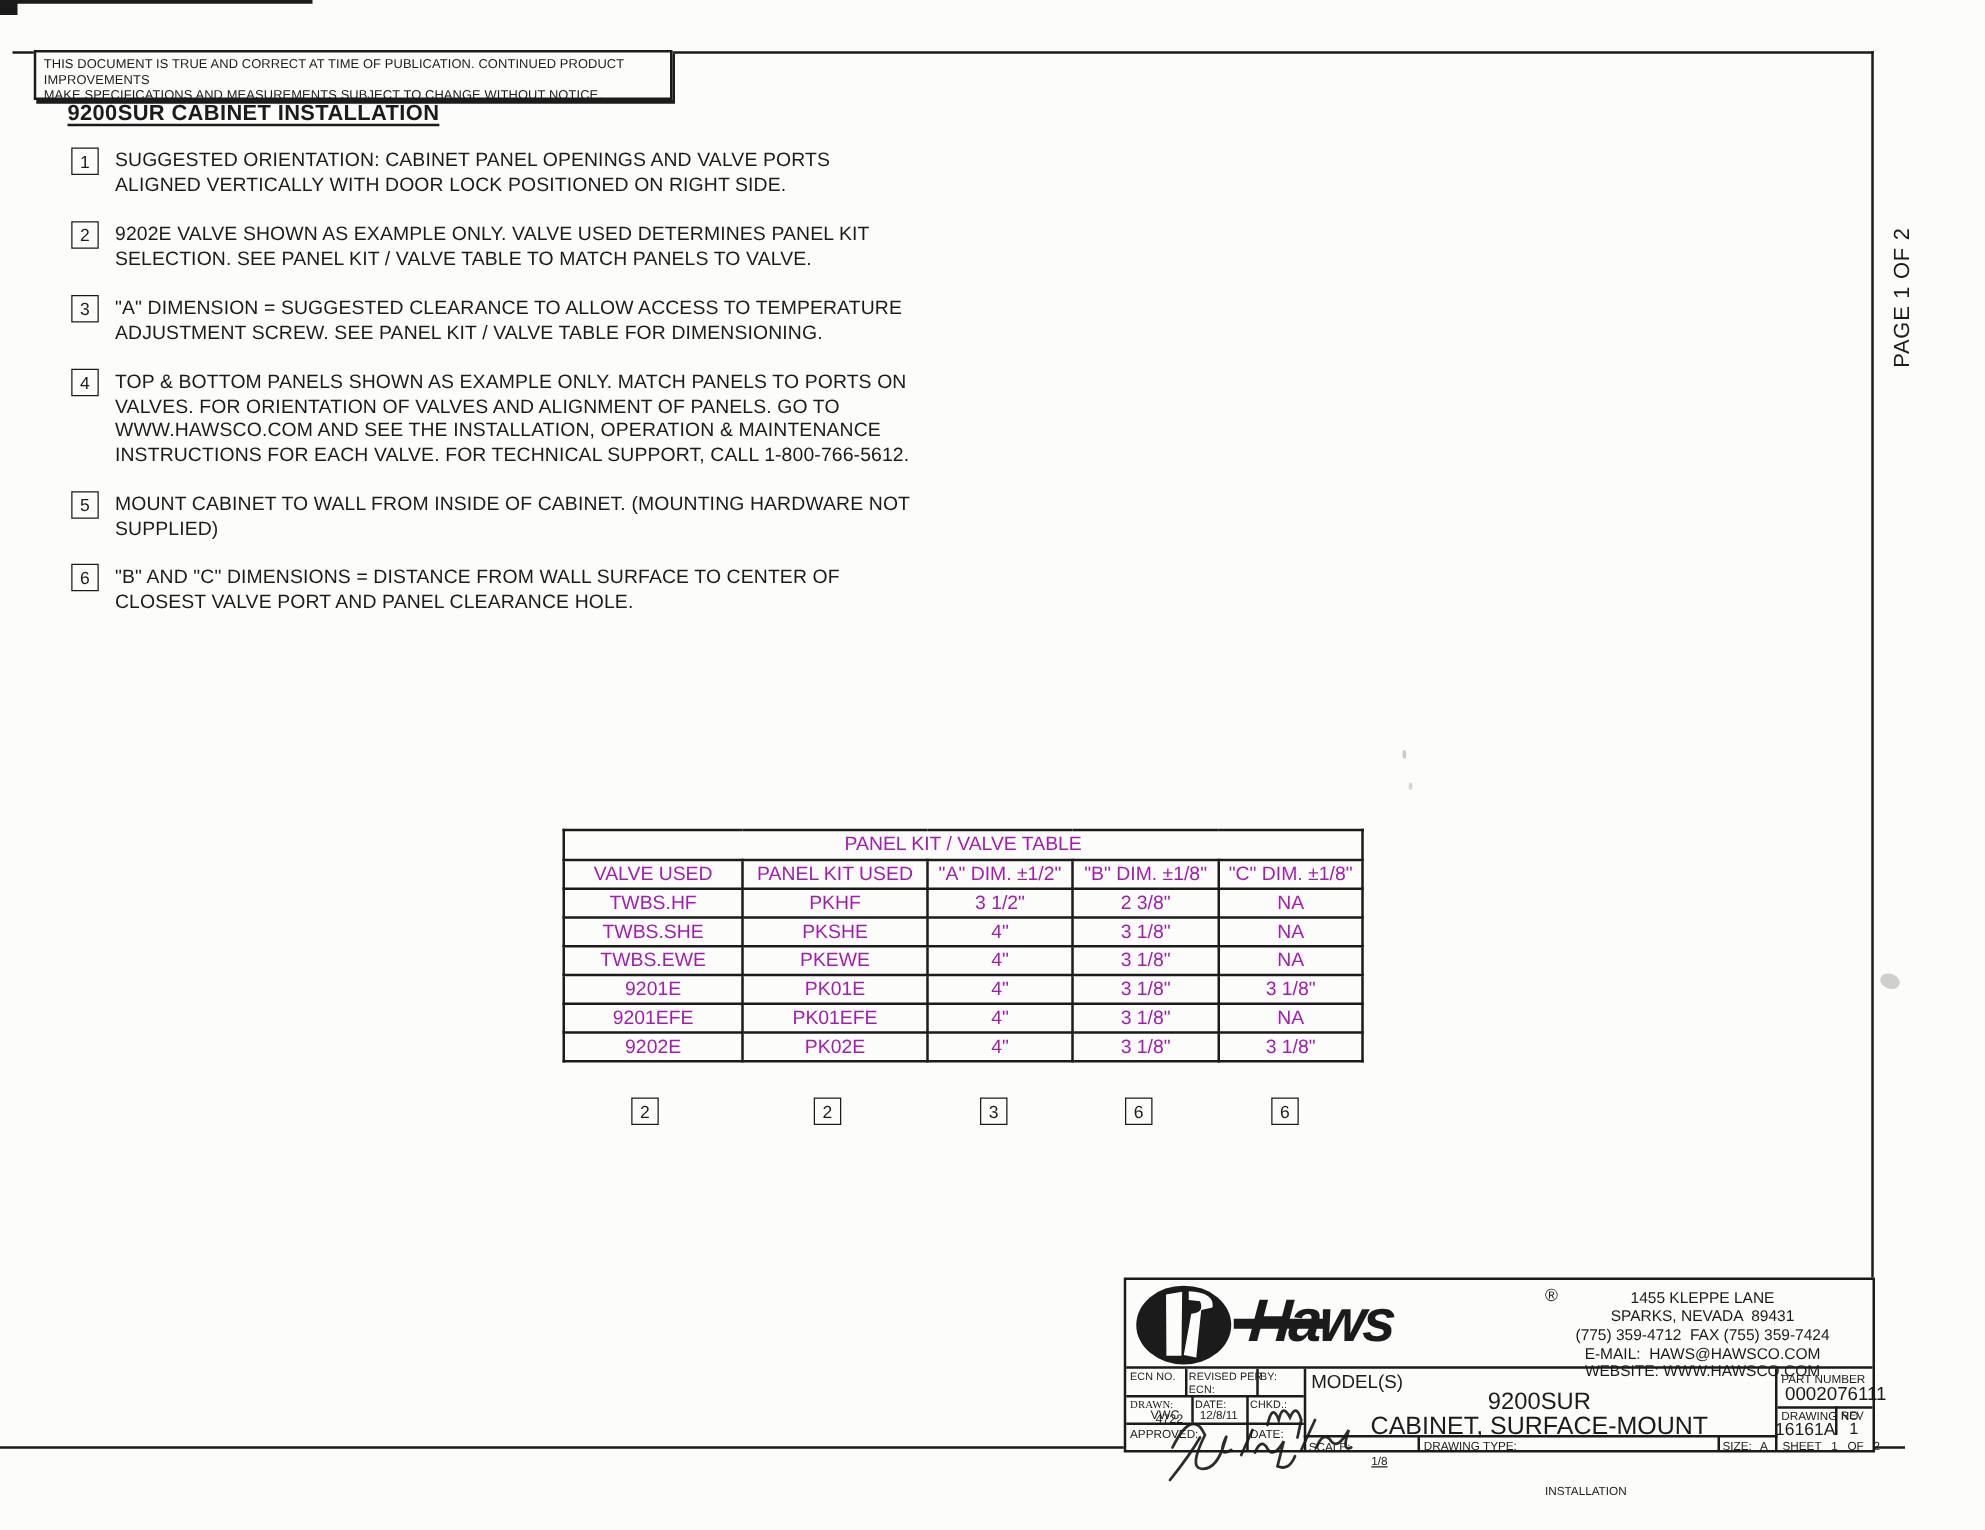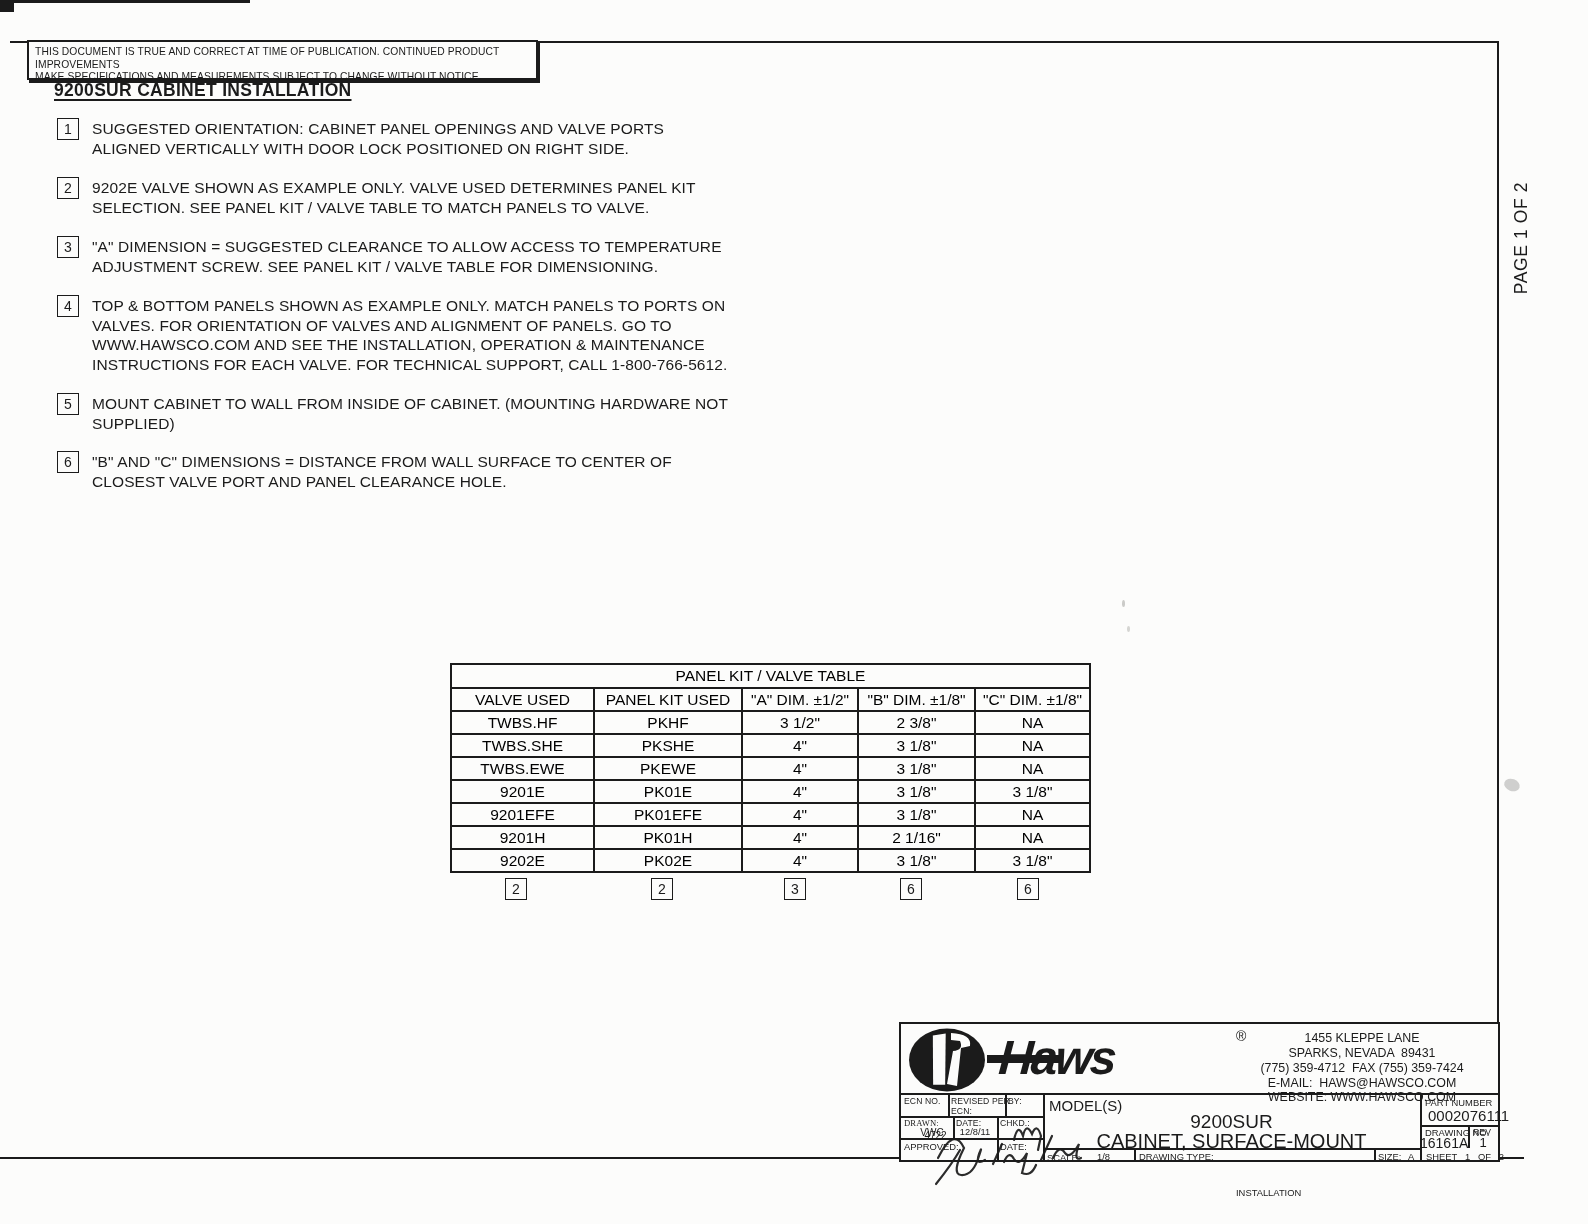--- a/index.html
+++ b/index.html
@@ -32,21 +32,21 @@
     font-size:14px; line-height:20px; text-align:center;
   }
   .note-text {
     position:absolute; left:92px; width:710px;
     font-size:15.5px; line-height:19.6px; letter-spacing:0.1px;
   }
 
   table.pk {
     position:absolute; left:450px; top:663px; width:639px;
     border-collapse:collapse; table-layout:fixed;
-    font-size:15.5px; text-align:center; color:#000000;
+    font-size:15.5px; text-align:center; color:#a21caf;
   }
   table.pk td { border:2px solid #1b1b1b; padding:0; height:21px; overflow:hidden; }
   table.pk .ttl { height:22px; }
 
   .tblock {
     position:absolute; left:899px; top:1022px; width:597px; height:136px;
     border:2px solid #1b1b1b; background:#fcfcfb;
   }
   .tb-line { position:absolute; background:#1b1b1b; }
   .lbl  { position:absolute; font-size:8.6px; letter-spacing:0.1px; }
@@ -163,27 +163,20 @@
           <td>PK01E</td>
           <td>4"</td>
           <td>3 1/8"</td>
           <td>3 1/8"</td>
     </tr>
     <tr>
       <td>9201EFE</td>
           <td>PK01EFE</td>
           <td>4"</td>
           <td>3 1/8"</td>
-          <td>NA</td>
-    </tr>
-    <tr>
-      <td>9201H</td>
-          <td>PK01H</td>
-          <td>4"</td>
-          <td>2 1/16"</td>
           <td>NA</td>
     </tr>
     <tr>
       <td>9202E</td>
           <td>PK02E</td>
           <td>4"</td>
           <td>3 1/8"</td>
           <td>3 1/8"</td>
     </tr>
   </tbody>
@@ -240,21 +233,21 @@
     <div class="lbl" style="left:99px;top:94px;">CHKD.:</div>
 
     <div class="lbl9" style="left:3px;top:117px;">APPROVED:</div>
     <div class="lbl9" style="left:99px;top:117px;">DATE:</div>
 
     <div class="abs" style="left:148px;top:73px;font-size:15px;">MODEL(S)</div>
     <div class="abs ctr" style="left:142px;top:87px;width:377px;font-size:19px;">9200SUR</div>
     <div class="abs ctr" style="left:142px;top:106px;width:377px;font-size:20px;">CABINET, SURFACE-MOUNT</div>
 
     <div class="lbl9" style="left:146px;top:128px;">SCALE:</div>
-    <div class="lbl9" style="left:196px;top:127px;text-decoration:underline;">1/8</div>
+    <div class="lbl9" style="left:196px;top:139px;text-decoration:underline;">1/8</div>
     <div class="lbl9" style="left:238px;top:127px;">DRAWING TYPE:</div>
     <div class="lbl9" style="left:335px;top:127px;margin-top:36px;">INSTALLATION</div>
     <div class="lbl9" style="left:477px;top:127px;">SIZE:</div>
     <div class="lbl9" style="left:507px;top:127px;">A</div>
     <div class="lbl9 pre" style="left:525px;top:127px;">SHEET   1   OF   2</div>
 
     <div class="lbl9" style="left:524px;top:73px;">PART NUMBER</div>
     <div class="abs" style="left:527px;top:83px;font-size:15px;">0002076111</div>
     <div class="lbl9" style="left:524px;top:103px;">DRAWING NO.</div>
     <div class="abs ctr" style="left:519px;top:111px;width:48px;font-size:14px;">16161A</div>

